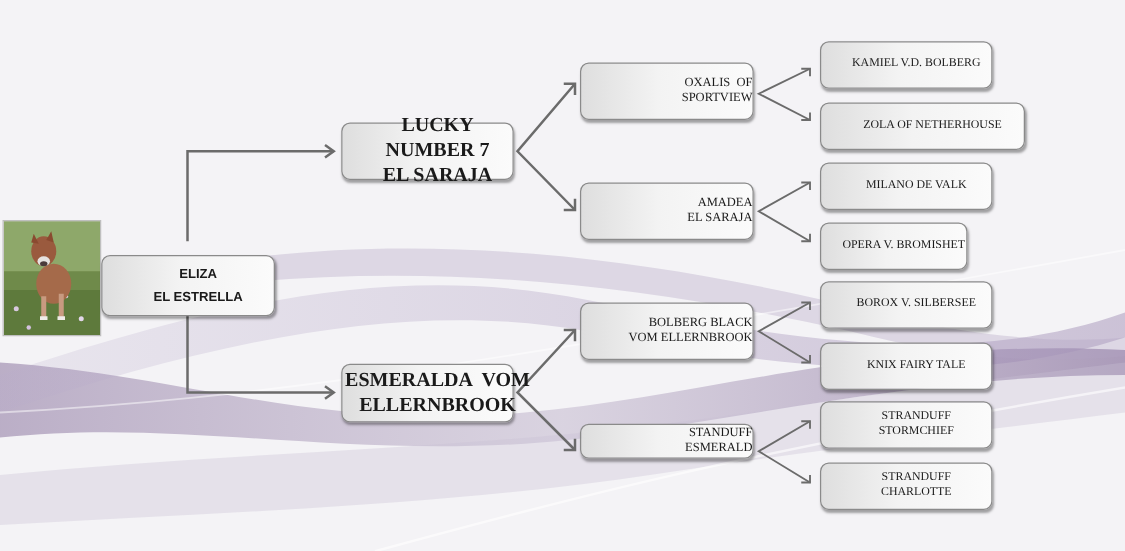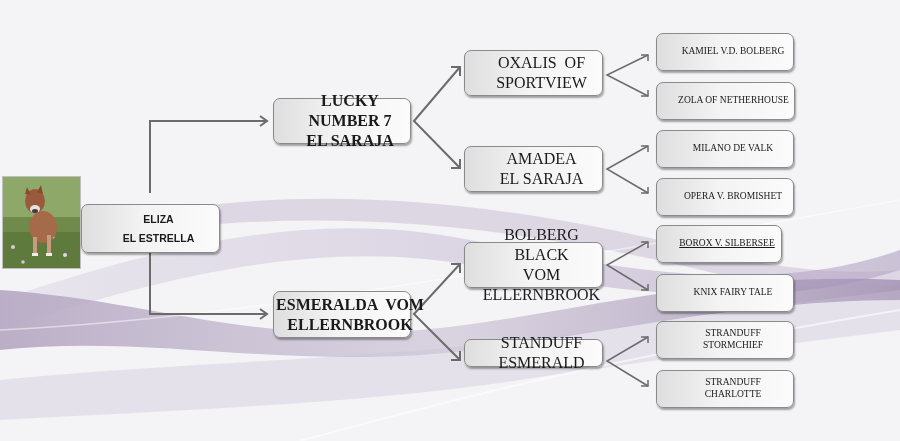--- a/index.html
+++ b/index.html
@@ -9,21 +9,21 @@
   #links { position:absolute; left:0; top:0; width:900px; height:441px; }
   .box { position:absolute; box-sizing:border-box; border:1px solid #8a8a8a;
          border-radius:7px; display:flex; flex-direction:column; align-items:center;
          justify-content:center; text-align:center; color:#1a1a1a;
          background:linear-gradient(to right,#dedede 0%,#f3f3f3 45%,#fbfbfb 100%);
          box-shadow:1px 2px 2px rgba(0,0,0,0.35); cursor:pointer;padding-left:16px; }
   .box span { display:block; line-height:1.25; }
   .g0 { font-family:"Liberation Sans", sans-serif; font-weight:bold; font-size:10.5px; line-height:1.6; }
   .g0 span { line-height:1.8; }
   .g1 { font-weight:bold; font-size:16px; }
-  .g2 { font-size:16px; }
+  .g2 { font-size:10px;align-items:flex-end; }
   .g3 { font-size:9.5px; }
   .photo { position:absolute; left:2px; top:176px; width:77px; height:91px;
            border:1px solid #bfbfbf; overflow:hidden; }
 </style>
 </head>
 <body>
 
 <svg id="bg" viewBox="0 0 900 441">
   <defs>
     <linearGradient id="sw1" x1="0" y1="0" x2="1" y2="0">
@@ -122,30 +122,30 @@
   <span>VOM ELLERNBROOK</span>
 </div>
 <div class="box g2" style="left:464px;top:339px;width:139px;height:28px;">
   <span>STANDUFF</span>
   <span>ESMERALD</span>
 </div>
 
 <div class="box g3" style="left:656px;top:33px;width:138px;height:38px;">
   <span>KAMIEL V.D. BOLBERG</span>
 </div>
-<div class="box g3" style="left:656px;top:82px;width:139px;height:38px;">
+<div class="box g3" style="left:656px;top:82px;width:164px;height:38px;">
   <span>ZOLA OF NETHERHOUSE</span>
 </div>
 <div class="box g3" style="left:656px;top:130px;width:138px;height:38px;">
   <span>MILANO DE VALK</span>
 </div>
-<div class="box g3" style="left:656px;top:178px;width:138px;height:38px;">
+<div class="box g3" style="left:656px;top:178px;width:118px;height:38px;">
   <span>OPERA V. BROMISHET</span>
 </div>
-<div class="box g3" style="left:656px;top:225px;width:126px;height:38px;text-decoration:underline;">
+<div class="box g3" style="left:656px;top:225px;width:138px;height:38px;">
   <span>BOROX V. SILBERSEE</span>
 </div>
 <div class="box g3" style="left:656px;top:274px;width:138px;height:38px;">
   <span>KNIX FAIRY TALE</span>
 </div>
 <div class="box g3" style="left:656px;top:321px;width:138px;height:38px;">
   <span>STRANDUFF</span>
   <span>STORMCHIEF</span>
 </div>
 <div class="box g3" style="left:656px;top:370px;width:138px;height:38px;">

